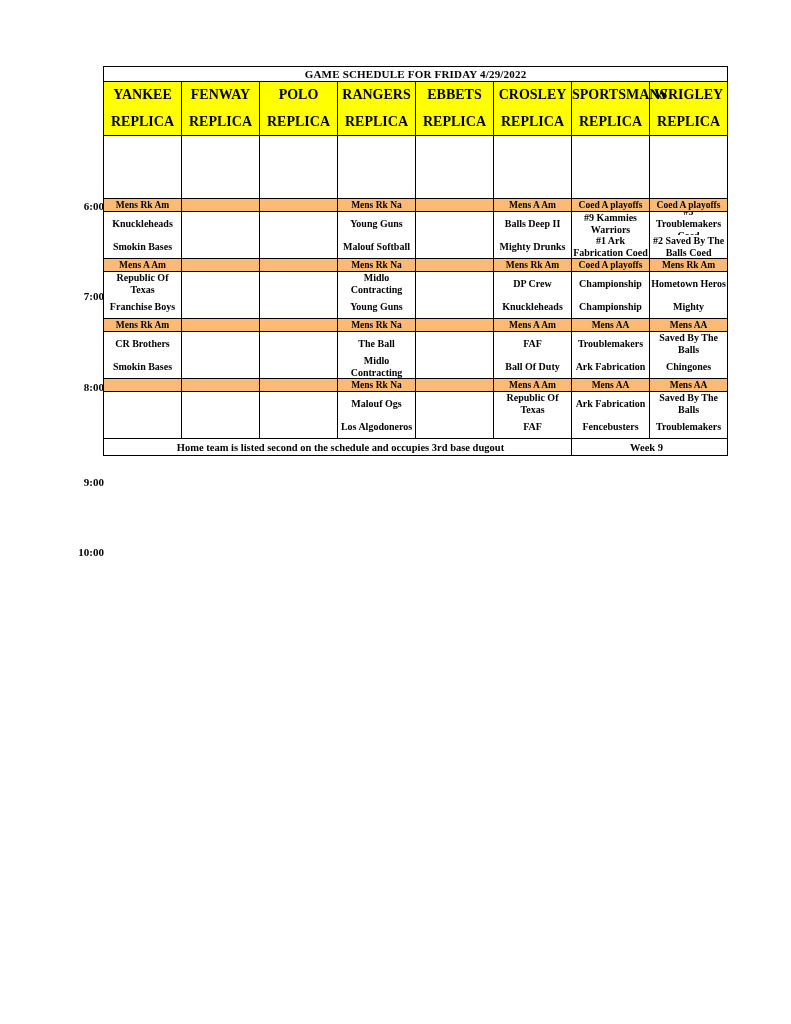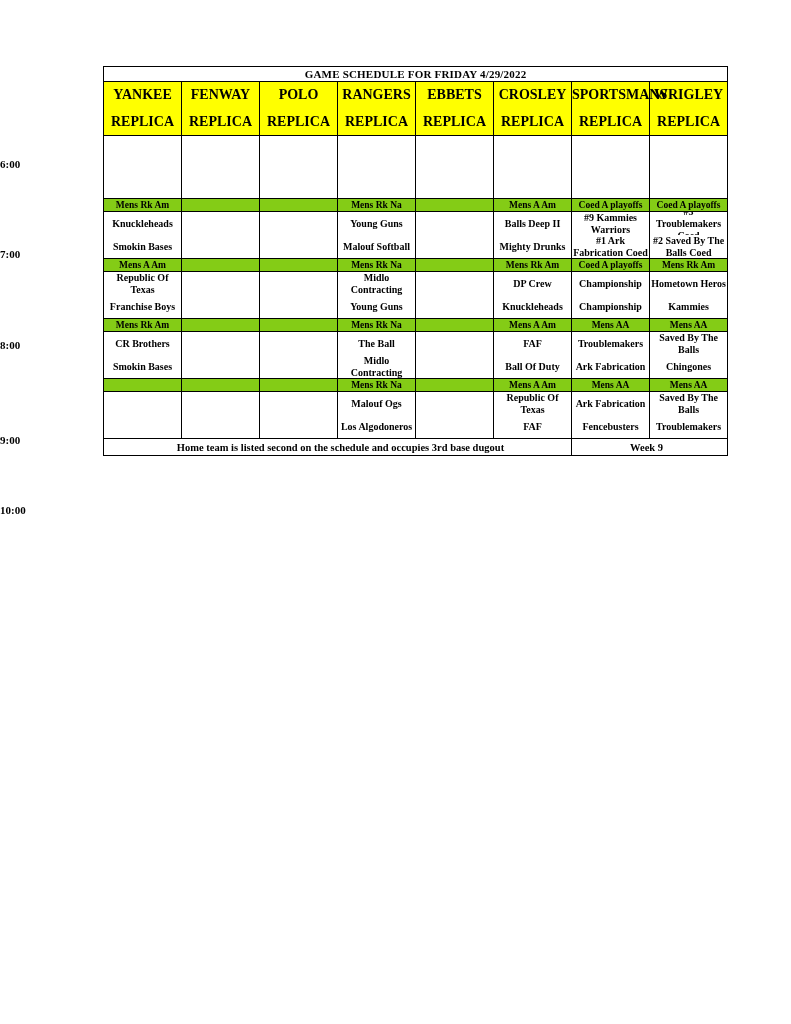--- a/index.html
+++ b/index.html
@@ -57,21 +57,21 @@
     font-weight: bold;
     line-height: 1.9;
   }
   .hdr-row td .l1 { display: block; }
   .hdr-row td .l2 { display: block; }
 
   .lbl-row td {
     height: 12px;
     font-size: 9.5px;
     font-weight: bold;
-    background: #84cc16;
+    background: #fdba74;
     line-height: 11px;
     overflow: hidden;
     white-space: nowrap;
   }
   .game-row td {
     height: 46px;
     font-size: 10px;
     line-height: 12px;
     font-weight: bold;
   }
@@ -101,24 +101,25 @@
   }
   .foot-right {
     text-align: right;
     padding-right: 6px !important;
   }
   
   .time-label {
     position: absolute;
     left: 0px;
     width: 104px;
-    text-align: left;
+    text-align: right;
     font-size: 11px;
     font-weight: bold;
     font-family: "Liberation Serif", serif;
+    margin-top: 42px;
   }
 </style>
 </head>
 <body>
 
 <div class="page">
 
   <div class="time-label" style="top:158px;">6:00</div>
   <div class="time-label" style="top:248px;">7:00</div>
   <div class="time-label" style="top:339px;">8:00</div>
@@ -291,21 +292,21 @@
           <td>
               <span class="g1">DP Crew</span>
               <span class="g2">Knuckleheads</span>
             </td>
           <td>
               <span class="g1">Championship</span>
               <span class="g2">Championship</span>
             </td>
           <td>
               <span class="g1">Hometown Heros</span>
-              <span class="g2">Kammies</span>
+              <span class="g2">Mighty</span>
             </td>
         </tr>
 
         <tr class="lbl-row">
           <td>Mens Rk Am</td>
           <td></td>
           <td></td>
           <td>Mens Rk Na</td>
           <td></td>
           <td>Mens A Am</td>

